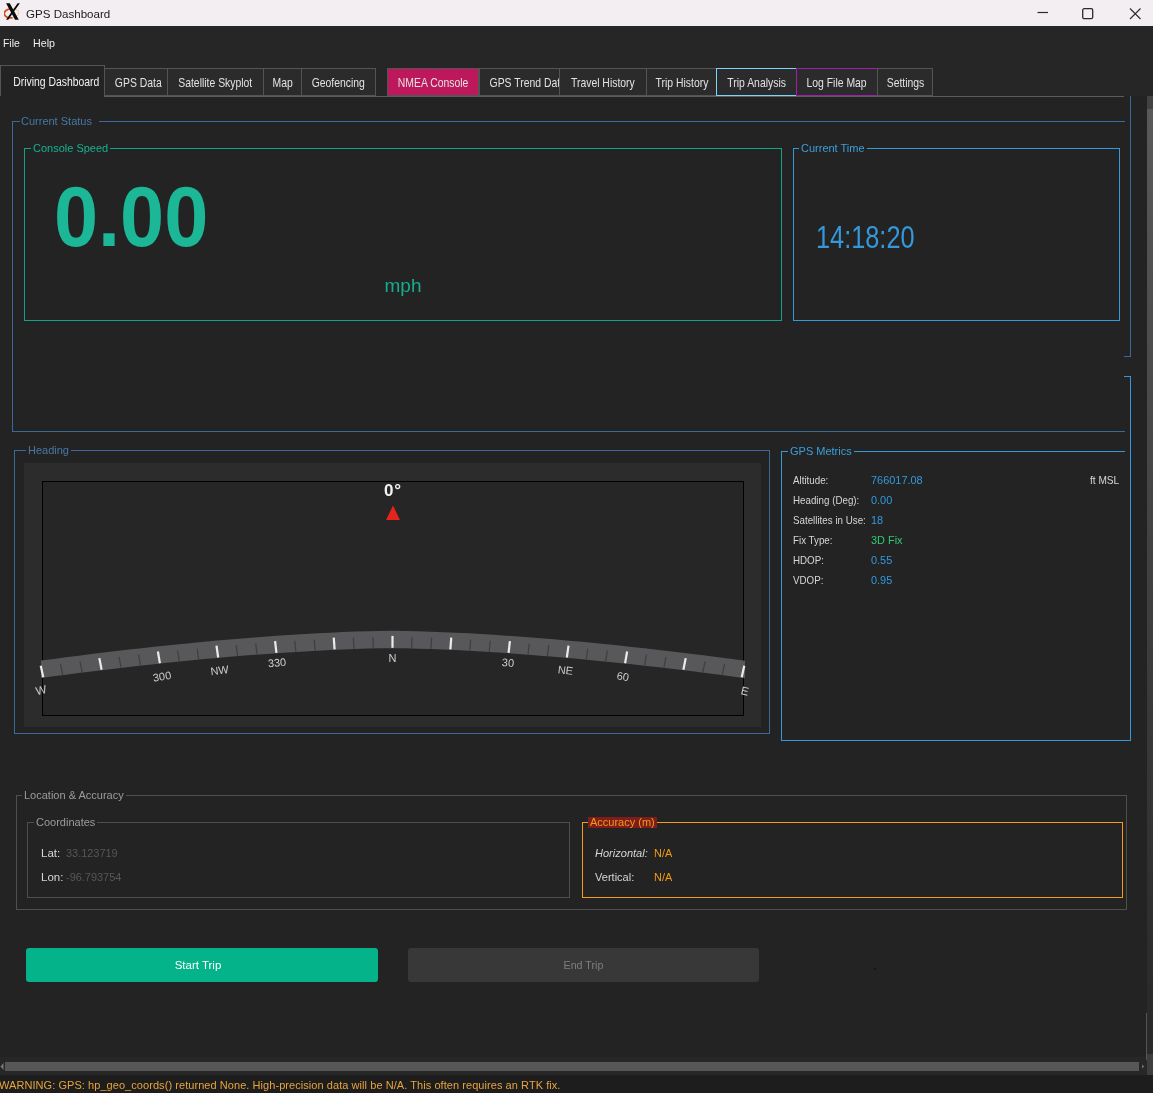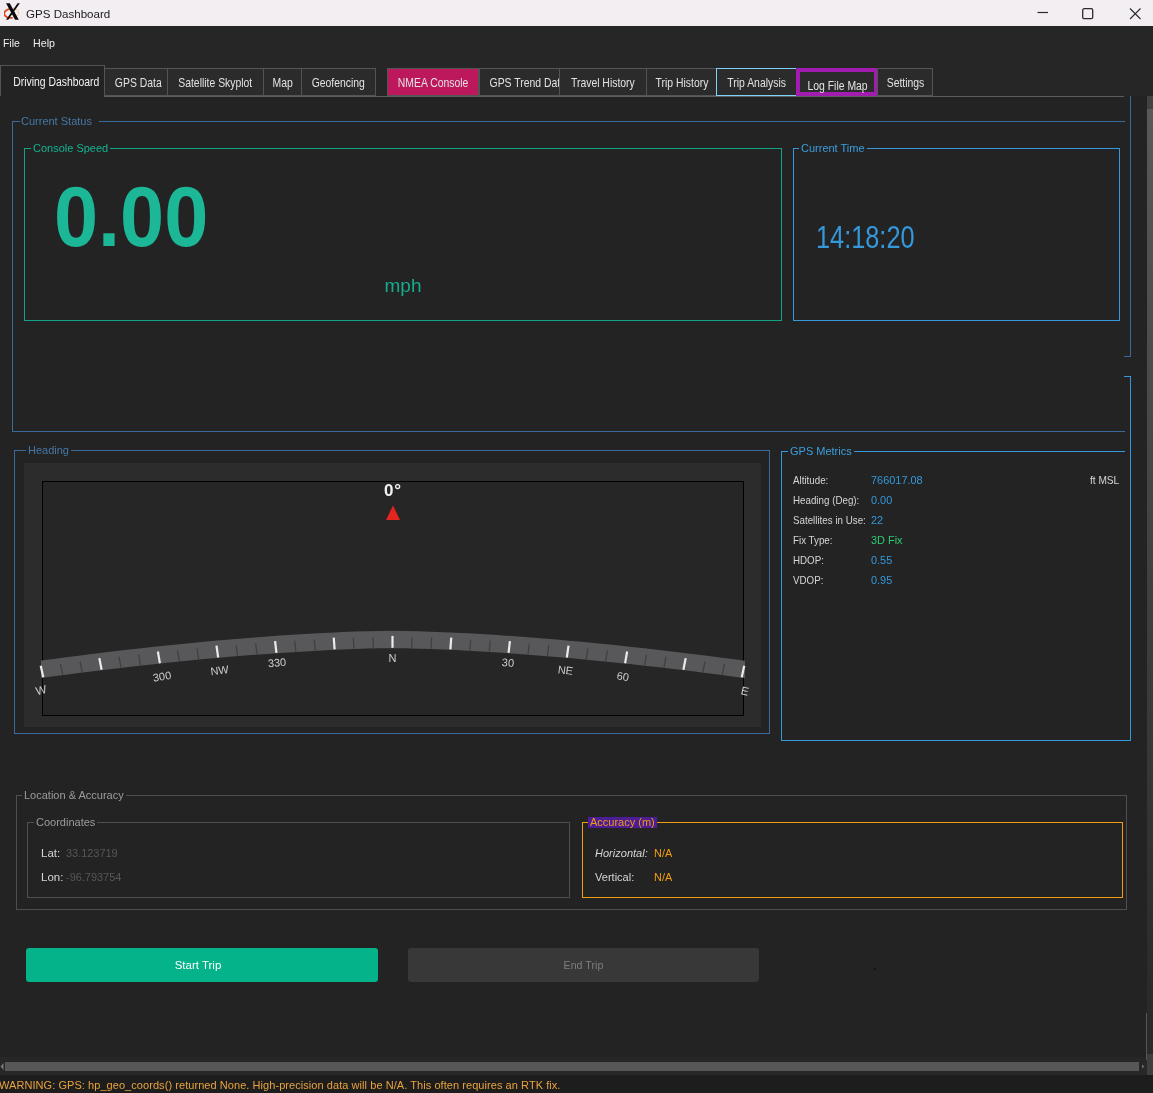--- a/index.html
+++ b/index.html
@@ -37,21 +37,21 @@
 <div class="abs" style="left:0px;top:65px;width:105px;height:32px;background:#232323;border:1px solid #545454;border-bottom:none;font-size:13px;color:#f2f2f2;text-align:center;line-height:31px;text-indent:0.5px;"><span style="display:inline-block;transform:scaleX(0.8);transform-origin:50% 50%;white-space:nowrap;">Driving Dashboard</span></div>
 <div class="abs" style="left:104px;top:68px;width:68px;height:28px;background:#2b2b2b;border:1px solid #545454;font-size:13px;color:#e2e2e2;text-align:center;line-height:28px;"><span style="display:inline-block;transform:scaleX(0.8);transform-origin:50% 50%;white-space:nowrap;">GPS Data</span></div>
 <div class="abs" style="left:167px;top:68px;width:97px;height:28px;background:#2b2b2b;border:1px solid #545454;font-size:13px;color:#e2e2e2;text-align:center;line-height:28px;"><span style="display:inline-block;transform:scaleX(0.8);transform-origin:50% 50%;white-space:nowrap;">Satellite Skyplot</span></div>
 <div class="abs" style="left:263px;top:68px;width:39px;height:28px;background:#2b2b2b;border:1px solid #545454;font-size:13px;color:#e2e2e2;text-align:center;line-height:28px;"><span style="display:inline-block;transform:scaleX(0.8);transform-origin:50% 50%;white-space:nowrap;">Map</span></div>
 <div class="abs" style="left:301px;top:68px;width:75px;height:28px;background:#2b2b2b;border:1px solid #545454;font-size:13px;color:#e2e2e2;text-align:center;line-height:28px;"><span style="display:inline-block;transform:scaleX(0.8);transform-origin:50% 50%;white-space:nowrap;">Geofencing</span></div>
 <div class="abs" style="left:375px;top:68px;width:92px;height:28px;background:#be185d;border:1px solid #545454;font-size:13px;color:#e2e2e2;text-align:center;line-height:28px;margin-left:12px;"><span style="display:inline-block;transform:scaleX(0.8);transform-origin:50% 50%;white-space:nowrap;">NMEA Console</span></div>
 <div class="abs" style="left:466px;top:68px;width:94px;height:28px;background:#2b2b2b;border:1px solid #545454;font-size:13px;color:#e2e2e2;text-align:center;line-height:28px;margin-left:13px;"><span style="display:inline-block;transform:scaleX(0.8);transform-origin:50% 50%;white-space:nowrap;">GPS Trend Data</span></div>
 <div class="abs" style="left:559px;top:68px;width:88px;height:28px;background:#2b2b2b;border:1px solid #545454;font-size:13px;color:#e2e2e2;text-align:center;line-height:28px;"><span style="display:inline-block;transform:scaleX(0.8);transform-origin:50% 50%;white-space:nowrap;">Travel History</span></div>
 <div class="abs" style="left:646px;top:68px;width:71px;height:28px;background:#2b2b2b;border:1px solid #545454;font-size:13px;color:#e2e2e2;text-align:center;line-height:28px;"><span style="display:inline-block;transform:scaleX(0.8);transform-origin:50% 50%;white-space:nowrap;">Trip History</span></div>
 <div class="abs" style="left:716px;top:68px;width:81px;height:28px;background:#2b2b2b;border:1px solid #7dd3fc;font-size:13px;color:#e2e2e2;text-align:center;line-height:28px;"><span style="display:inline-block;transform:scaleX(0.8);transform-origin:50% 50%;white-space:nowrap;">Trip Analysis</span></div>
-<div class="abs" style="left:796px;top:68px;width:82px;height:28px;background:#2b2b2b;border:4px solid #a21caf;font-size:13px;color:#e2e2e2;text-align:center;line-height:28px;"><span style="display:inline-block;transform:scaleX(0.8);transform-origin:50% 50%;white-space:nowrap;">Log File Map</span></div>
+<div class="abs" style="left:796px;top:68px;width:82px;height:28px;background:#2b2b2b;border:1px solid #a21caf;font-size:13px;color:#e2e2e2;text-align:center;line-height:28px;"><span style="display:inline-block;transform:scaleX(0.8);transform-origin:50% 50%;white-space:nowrap;">Log File Map</span></div>
 <div class="abs" style="left:877px;top:68px;width:56px;height:28px;background:#2b2b2b;border:1px solid #545454;font-size:13px;color:#e2e2e2;text-align:center;line-height:28px;"><span style="display:inline-block;transform:scaleX(0.8);transform-origin:50% 50%;white-space:nowrap;">Settings</span></div>
 
 <div class="abs" style="left:0;top:96px;width:1124px;height:1px;background:#5c5c5c;"></div>
 <div class="abs" style="left:0;top:96px;width:104px;height:1px;background:#232323;"></div>
 
 <div class="abs" style="left:12px;top:121px;width:1px;height:310px;background:#3a6a99;"></div>
 <div class="abs" style="left:12px;top:431px;width:1113px;height:1px;background:#3a6a99;"></div>
 <div class="abs" style="left:12px;top:121px;width:8px;height:1px;background:#3a6a99;"></div>
 <div class="abs" style="left:99px;top:121px;width:1026px;height:1px;background:#3a6a99;"></div>
 <div class="abs" style="left:21px;top:116px;height:11px;line-height:11px;font-size:11px;color:#4678a6;">Current Status</div>
@@ -131,40 +131,40 @@
 <div class="abs" style="left:1124px;top:376px;width:7px;height:1px;background:#3498db;"></div>
 <div class="abs" style="left:781px;top:451px;width:8px;height:1px;background:#3498db;"></div>
 <div class="abs" style="left:852px;top:451px;width:273px;height:1px;background:#3498db;"></div>
 <div class="abs" style="left:788px;top:446px;height:11px;line-height:11px;font-size:11px;color:#3b9fdd;background:#232323;padding:0 2px;">GPS Metrics</div>
 <div class="abs" style="left:793px;top:474px;height:13px;line-height:13px;font-size:11.5px;color:#d6d6d6;"><span style="display:inline-block;transform:scaleX(0.85);transform-origin:0 50%;white-space:nowrap;">Altitude:</span></div>
 <div class="abs" style="left:871px;top:474px;height:13px;line-height:13px;font-size:11.5px;color:#3498db;"><span style="display:inline-block;transform:scaleX(0.95);transform-origin:0 50%;white-space:nowrap;">766017.08</span></div>
 <div class="abs" style="left:1090px;top:474px;height:13px;line-height:13px;font-size:11.5px;color:#d6d6d6;"><span style="display:inline-block;transform:scaleX(0.88);transform-origin:0 50%;white-space:nowrap;">ft MSL</span></div>
 <div class="abs" style="left:793px;top:494px;height:13px;line-height:13px;font-size:11.5px;color:#d6d6d6;"><span style="display:inline-block;transform:scaleX(0.85);transform-origin:0 50%;white-space:nowrap;">Heading (Deg):</span></div>
 <div class="abs" style="left:871px;top:494px;height:13px;line-height:13px;font-size:11.5px;color:#3498db;"><span style="display:inline-block;transform:scaleX(0.95);transform-origin:0 50%;white-space:nowrap;">0.00</span></div>
 <div class="abs" style="left:793px;top:514px;height:13px;line-height:13px;font-size:11.5px;color:#d6d6d6;"><span style="display:inline-block;transform:scaleX(0.85);transform-origin:0 50%;white-space:nowrap;">Satellites in Use:</span></div>
-<div class="abs" style="left:871px;top:514px;height:13px;line-height:13px;font-size:11.5px;color:#3498db;"><span style="display:inline-block;transform:scaleX(0.95);transform-origin:0 50%;white-space:nowrap;">22</span></div>
+<div class="abs" style="left:871px;top:514px;height:13px;line-height:13px;font-size:11.5px;color:#3498db;"><span style="display:inline-block;transform:scaleX(0.95);transform-origin:0 50%;white-space:nowrap;">18</span></div>
 <div class="abs" style="left:793px;top:534px;height:13px;line-height:13px;font-size:11.5px;color:#d6d6d6;"><span style="display:inline-block;transform:scaleX(0.85);transform-origin:0 50%;white-space:nowrap;">Fix Type:</span></div>
 <div class="abs" style="left:871px;top:534px;height:13px;line-height:13px;font-size:11.5px;color:#2ecc71;"><span style="display:inline-block;transform:scaleX(0.95);transform-origin:0 50%;white-space:nowrap;">3D Fix</span></div>
 <div class="abs" style="left:793px;top:554px;height:13px;line-height:13px;font-size:11.5px;color:#d6d6d6;"><span style="display:inline-block;transform:scaleX(0.85);transform-origin:0 50%;white-space:nowrap;">HDOP:</span></div>
 <div class="abs" style="left:871px;top:554px;height:13px;line-height:13px;font-size:11.5px;color:#3498db;"><span style="display:inline-block;transform:scaleX(0.95);transform-origin:0 50%;white-space:nowrap;">0.55</span></div>
 <div class="abs" style="left:793px;top:574px;height:13px;line-height:13px;font-size:11.5px;color:#d6d6d6;"><span style="display:inline-block;transform:scaleX(0.85);transform-origin:0 50%;white-space:nowrap;">VDOP:</span></div>
 <div class="abs" style="left:871px;top:574px;height:13px;line-height:13px;font-size:11.5px;color:#3498db;"><span style="display:inline-block;transform:scaleX(0.95);transform-origin:0 50%;white-space:nowrap;">0.95</span></div>
 
 <div class="abs" style="left:16px;top:795px;width:1111px;height:115px;border:1px solid #4f4f4f;"></div>
 <div class="abs" style="left:22px;top:790px;height:11px;line-height:11px;font-size:11px;color:#9c9c9c;background:#232323;padding:0 2px;">Location &amp; Accuracy</div>
 
 <div class="abs" style="left:27px;top:822px;width:543px;height:76px;border:1px solid #4f4f4f;"></div>
 <div class="abs" style="left:34px;top:817px;height:11px;line-height:11px;font-size:11px;color:#9c9c9c;background:#232323;padding:0 2px;">Coordinates</div>
 <div class="abs" style="left:41px;top:846.5px;height:13px;line-height:13px;font-size:11.5px;color:#d6d6d6;">Lat:</div>
 <div class="abs" style="left:66px;top:846.5px;height:13px;line-height:13px;font-size:11.5px;color:#55575a;"><span style="display:inline-block;transform:scaleX(0.95);transform-origin:0 50%;white-space:nowrap;">33.123719</span></div>
 <div class="abs" style="left:41px;top:870.5px;height:13px;line-height:13px;font-size:11.5px;color:#d6d6d6;">Lon:</div>
 <div class="abs" style="left:66px;top:870.5px;height:13px;line-height:13px;font-size:11.5px;color:#55575a;"><span style="display:inline-block;transform:scaleX(0.95);transform-origin:0 50%;white-space:nowrap;">-96.793754</span></div>
 
 <div class="abs" style="left:582px;top:822px;width:541px;height:76px;border:1px solid #f39c12;"></div>
-<div class="abs" style="left:588px;top:817px;height:11px;line-height:11px;font-size:11px;color:#f39c12;background:#4c1d95;padding:0 2px;">Accuracy (m)</div>
+<div class="abs" style="left:588px;top:817px;height:11px;line-height:11px;font-size:11px;color:#f39c12;background:#7f1d1d;padding:0 2px;">Accuracy (m)</div>
 <div class="abs" style="left:595px;top:846.5px;height:13px;line-height:13px;font-size:11.5px;color:#d6d6d6;font-style:italic;"><span style="display:inline-block;transform:scaleX(0.96);transform-origin:0 50%;white-space:nowrap;">Horizontal:</span></div>
 <div class="abs" style="left:654px;top:846.5px;height:13px;line-height:13px;font-size:11.5px;color:#f39c12;"><span style="display:inline-block;transform:scaleX(0.95);transform-origin:0 50%;white-space:nowrap;">N/A</span></div>
 <div class="abs" style="left:595px;top:870.5px;height:13px;line-height:13px;font-size:11.5px;color:#d6d6d6;"><span style="display:inline-block;transform:scaleX(0.96);transform-origin:0 50%;white-space:nowrap;">Vertical:</span></div>
 <div class="abs" style="left:654px;top:870.5px;height:13px;line-height:13px;font-size:11.5px;color:#f39c12;"><span style="display:inline-block;transform:scaleX(0.95);transform-origin:0 50%;white-space:nowrap;">N/A</span></div>
 
 <div class="abs" style="left:26px;top:948px;width:352px;height:34px;background:#04b38a;border-radius:3px;text-align:center;line-height:34px;font-size:11.5px;color:#ffffff;text-indent:-4px;"><span style="display:inline-block;transform:scaleX(1.0);transform-origin:50% 50%;white-space:nowrap;">Start Trip</span></div>
 <div class="abs" style="left:388px;top:948px;width:351px;height:34px;background:#383838;border-radius:3px;text-align:center;line-height:34px;font-size:11.5px;color:#7e7e7e;margin-left:20px;"><span style="display:inline-block;transform:scaleX(0.93);transform-origin:50% 50%;white-space:nowrap;">End Trip</span></div>
 
 <div class="abs" style="left:1147px;top:96px;width:6px;height:979px;background:#2a2a2a;"></div>
 <div class="abs" style="left:1147px;top:96px;width:6px;height:13px;background:#424242;"></div>

